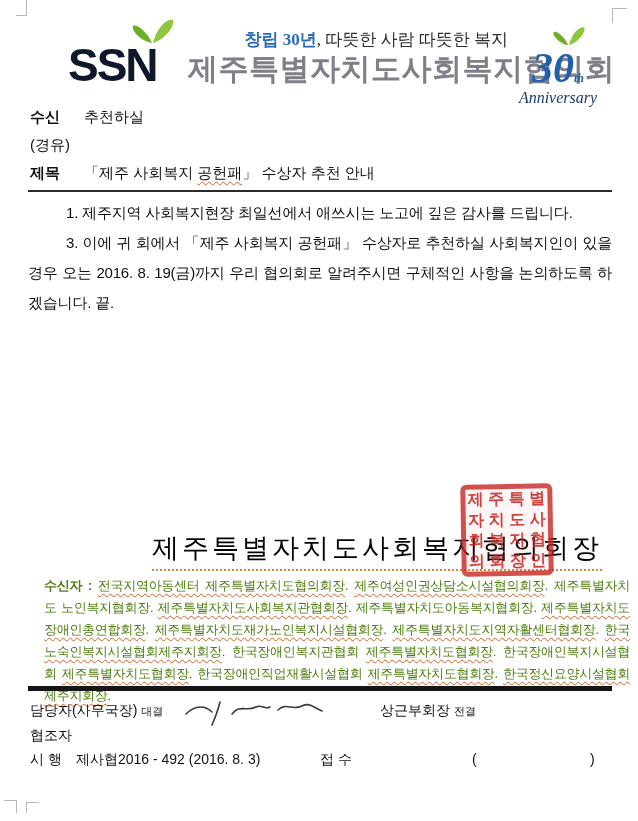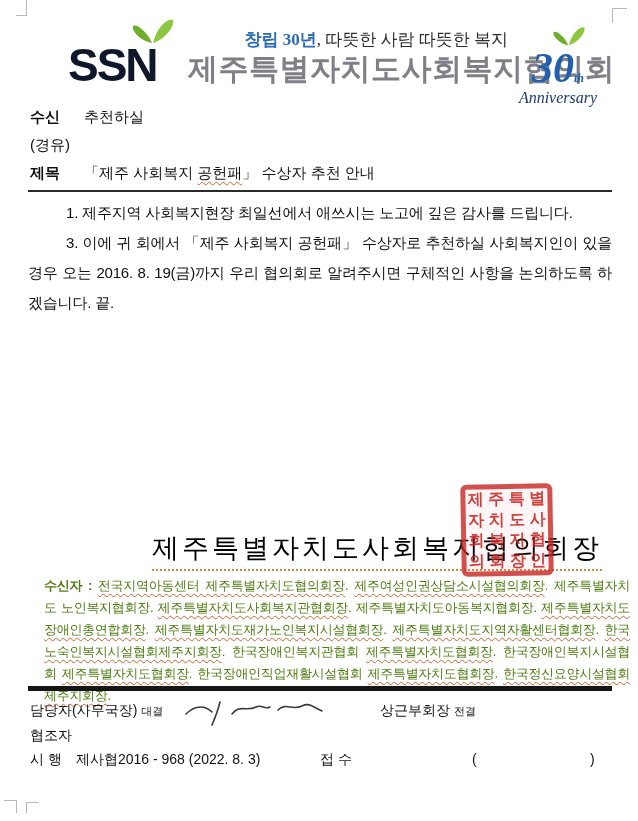--- a/index.html
+++ b/index.html
@@ -166,21 +166,21 @@
     </span>
     <span class="vice">
       <span>상근부회장</span>
       <span class="small">전결</span>
     </span>
   </div>
 
   <div class="f-row f2">협조자</div>
 
   <div class="f-row f3">
-    <span>시  행</span><span class="sp-s"></span><span>제사협2016 - 968 (2022. 8. 3)</span>
+    <span>시  행</span><span class="sp-s"></span><span>제사협2016 - 492 (2016. 8. 3)</span>
     <span class="receipt">접  수</span>
     <span class="p-open">(</span>
     <span class="p-close">)</span>
   </div>
 
 
 
 </div>
 
 </body></html>

